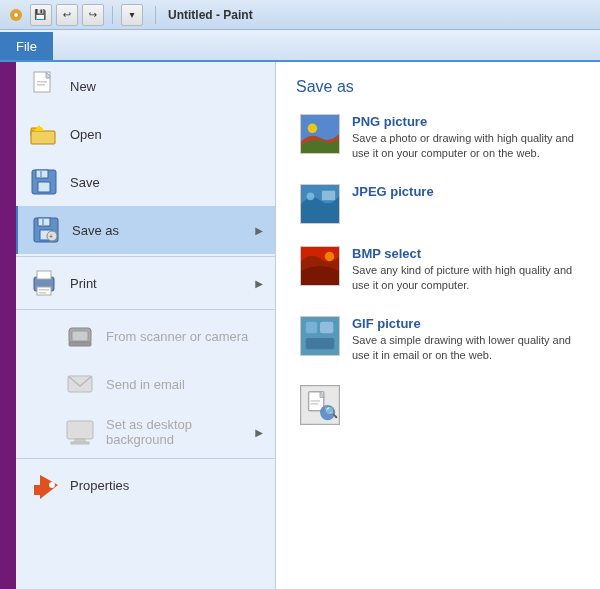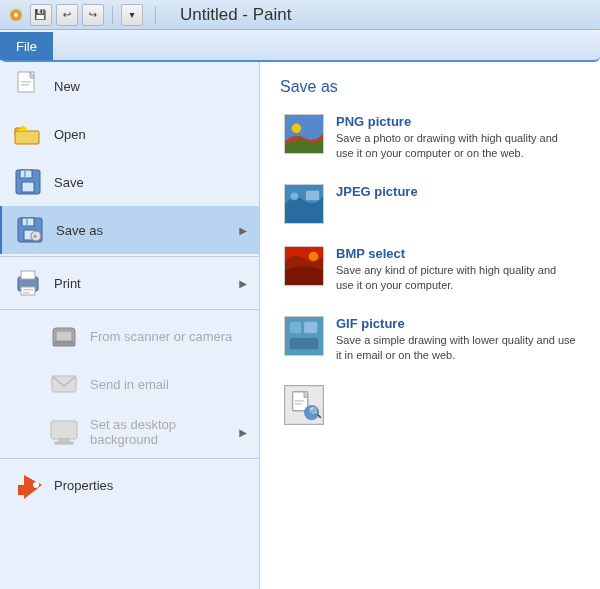--- a/index.html
+++ b/index.html
@@ -40,51 +40,52 @@
       font-size: 10px;
       color: #333;
       cursor: pointer;
     }
     .separator-v {
       width: 1px; height: 18px;
       background: #b0b8c8;
       margin: 0 4px;
     }
     .title-text {
-      font-size: 17px;
+      font-size: 12px;
       color: #333;
-      margin-left: 20px;
+      margin-left: 8px;
+      font-weight: bold;
     }
 
     
     .ribbon {
       height: 32px;
       background: linear-gradient(to bottom, #e8f0fb, #d0e0f5);
       border-bottom: 2px solid #4a90d9;
       display: flex;
       align-items: flex-end;
       padding-left: 0;
-      border-radius: 6px;
     }
     .file-tab {
       height: 28px;
       background: #3a7cbf;
       color: white;
       padding: 0 16px;
       display: flex; align-items: center;
       font-size: 13px;
       font-weight: 400;
       cursor: pointer;
     }
 
     
     .main-area {
       display: flex;
       height: calc(589px - 30px - 32px);
-      background: #0c4a6e;
+      background: #701a75;
+      padding-left: 16px;
     }
 
     
     .left-menu {
       width: 260px;
       background: #e8f0fb;
       border-right: 1px solid #c0cfe0;
       display: flex;
       flex-direction: column;
     }

